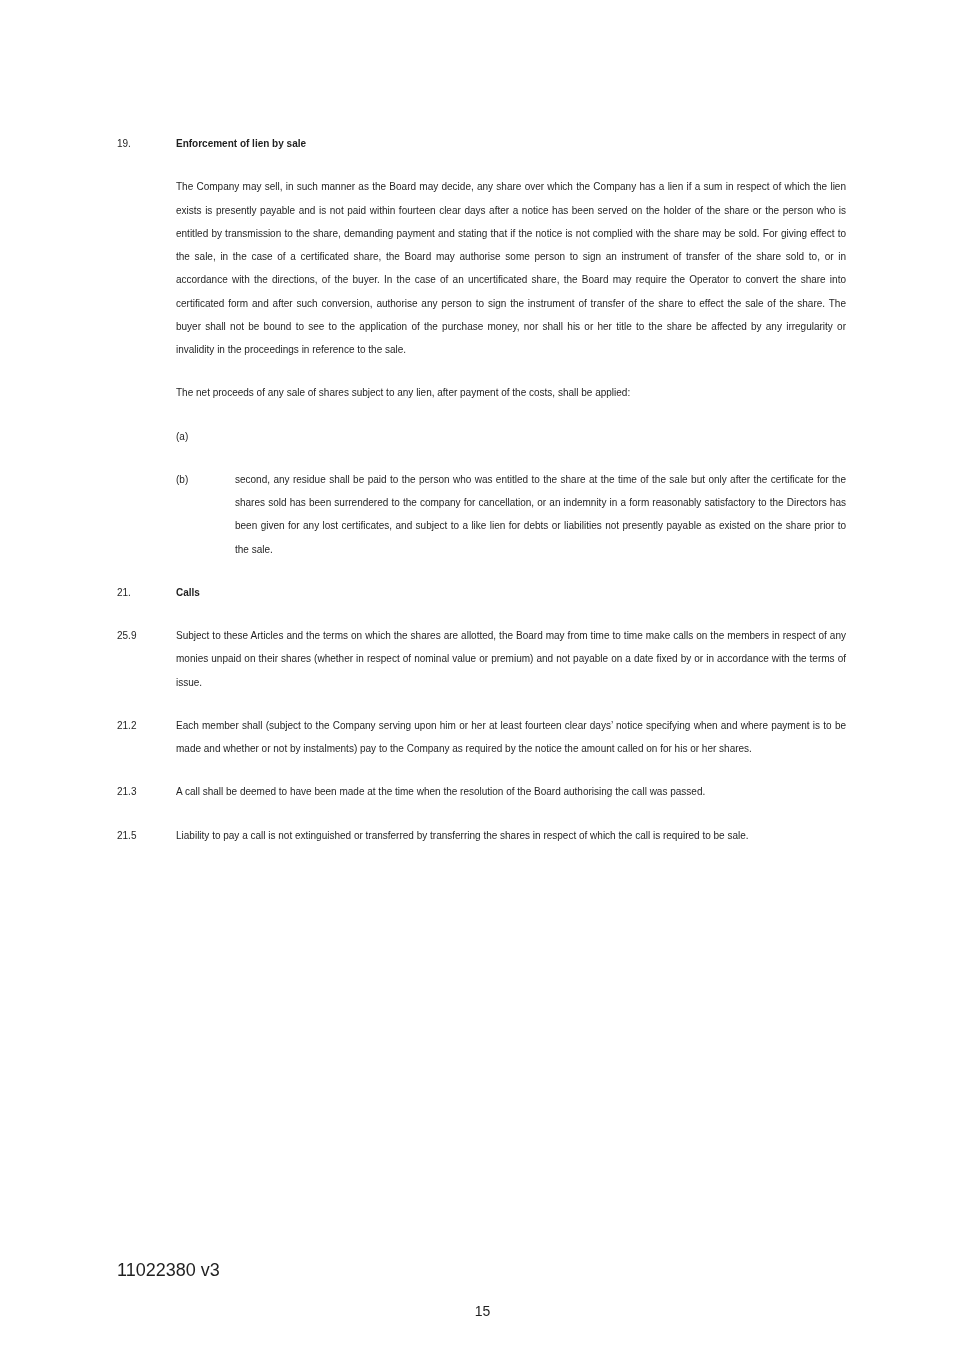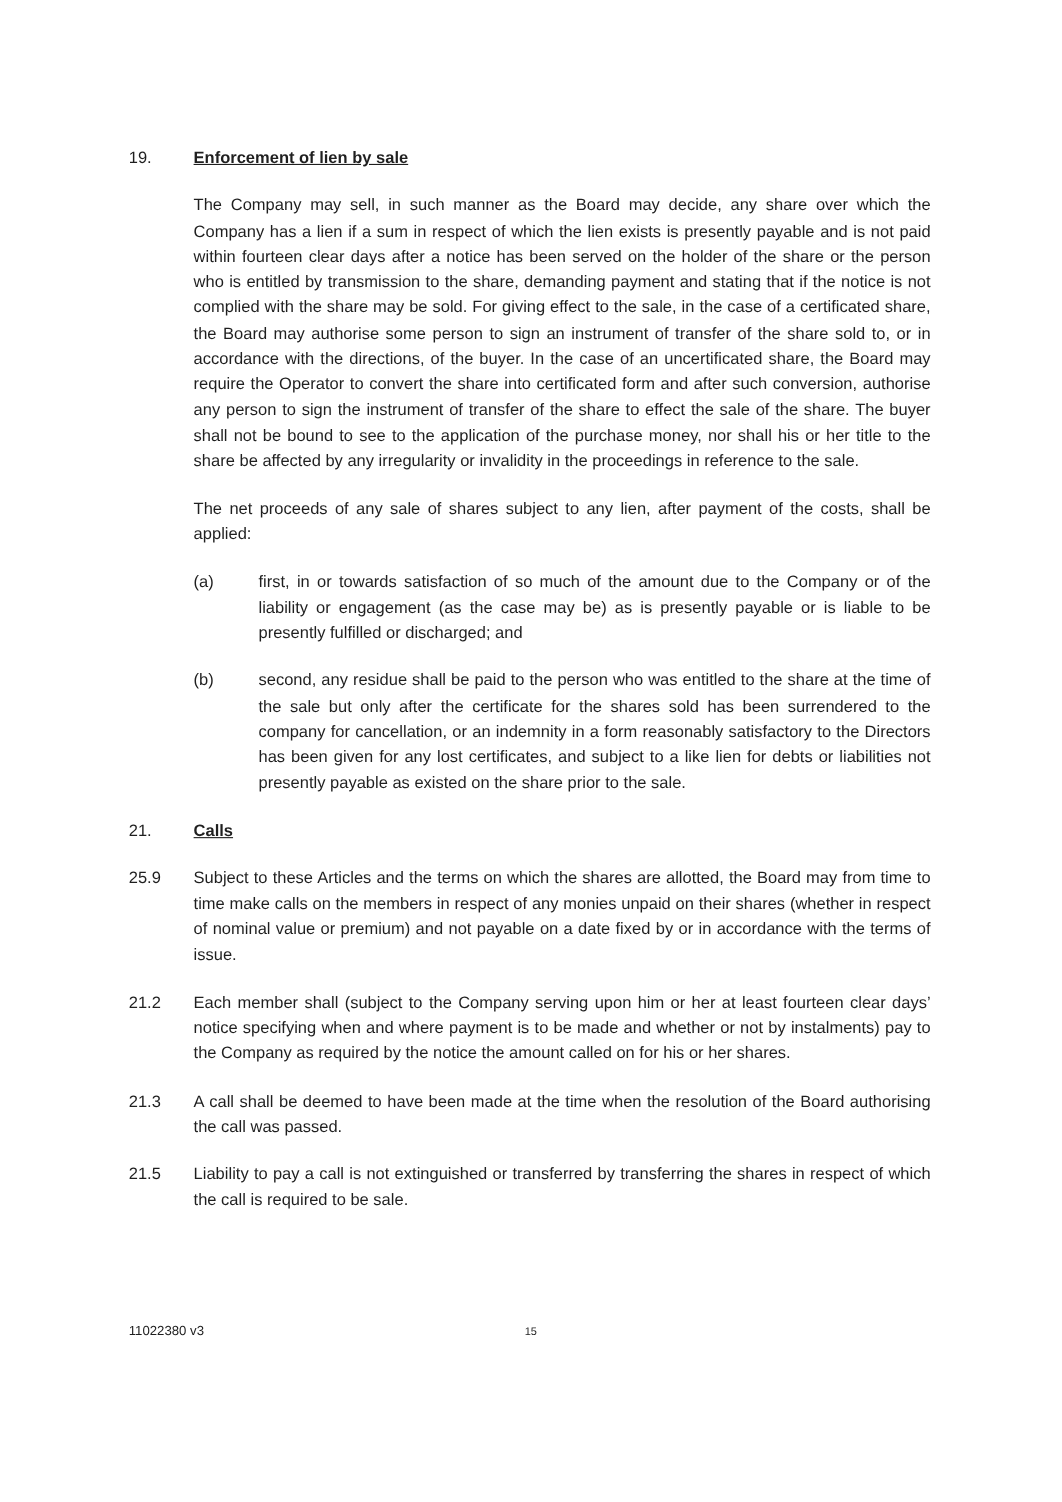--- a/index.html
+++ b/index.html
@@ -19,51 +19,50 @@
   .content {
     position: absolute;
     left: 117px;
     top: 132px;
     width: 729px;
   }
   .row {
     display: grid;
     grid-template-columns: 59px 1fr;
     margin: 0 0 20px 0;
-    font-size: 15px;
+    font-size: 10px;
     line-height: 23.25px;
   }
   .row.sub {
     grid-template-columns: 59px 59px 1fr;
   }
   .num {
     white-space: nowrap;
   }
   .heading {
     font-weight: bold;
-    text-decoration: underline;
   }
   p.body {
     margin: 0;
     text-align: justify;
   }
   .page-number {
     position: absolute;
-    top: 1204px;
+    top: 1303px;
     left: 0;
     right: 0;
     text-align: center;
-    font-size: 10px;
+    font-size: 14px;
     line-height: 16px;
   }
   .doc-id {
     position: absolute;
-    top: 1203px;
+    top: 1263px;
     left: 117px;
-    font-size: 12px;
+    font-size: 18px;
     line-height: 15px;
   }
 </style>
 </head>
 <body>
 
 <div class="page">
   <main class="content">
 
     <div class="row">
@@ -75,21 +74,20 @@
       <p class="body">The Company may sell, in such manner as the Board may decide, any share over which the Company has a lien if a sum in respect of which the lien exists is presently payable and is not paid within fourteen clear days after a notice has been served on the holder of the share or the person who is entitled by transmission to the share, demanding payment and stating that if the notice is not complied with the share may be sold. For giving effect to the sale, in the case of a certificated share, the Board may authorise some person to sign an instrument of transfer of the share sold to, or in accordance with the directions, of the buyer. In the case of an uncertificated share, the Board may require the Operator to convert the share into certificated form and after such conversion, authorise any person to sign the instrument of transfer of the share to effect the sale of the share. The buyer shall not be bound to see to the application of the purchase money, nor shall his or her title to the share be affected by any irregularity or invalidity in the proceedings in reference to the sale.</p>
     </div>
 
     <div class="row">
       <span class="num"></span>
       <p class="body">The net proceeds of any sale of shares subject to any lien, after payment of the costs, shall be applied:</p>
     </div>
     <div class="row sub">
       <span class="num"></span>
       <span class="num">(a)</span>
-      <p class="body">first, in or towards satisfaction of so much of the amount due to the Company or of the liability or engagement (as the case may be) as is presently payable or is liable to be presently fulfilled or discharged; and</p>
     </div>
     <div class="row sub">
       <span class="num"></span>
       <span class="num">(b)</span>
       <p class="body">second, any residue shall be paid to the person who was entitled to the share at the time of the sale but only after the certificate for the shares sold has been surrendered to the company for cancellation, or an indemnity in a form reasonably satisfactory to the Directors has been given for any lost certificates, and subject to a like lien for debts or liabilities not presently payable as existed on the share prior to the sale.</p>
     </div>
 
     <div class="row">
       <span class="num">21.</span>
       <span class="heading">Calls</span>

